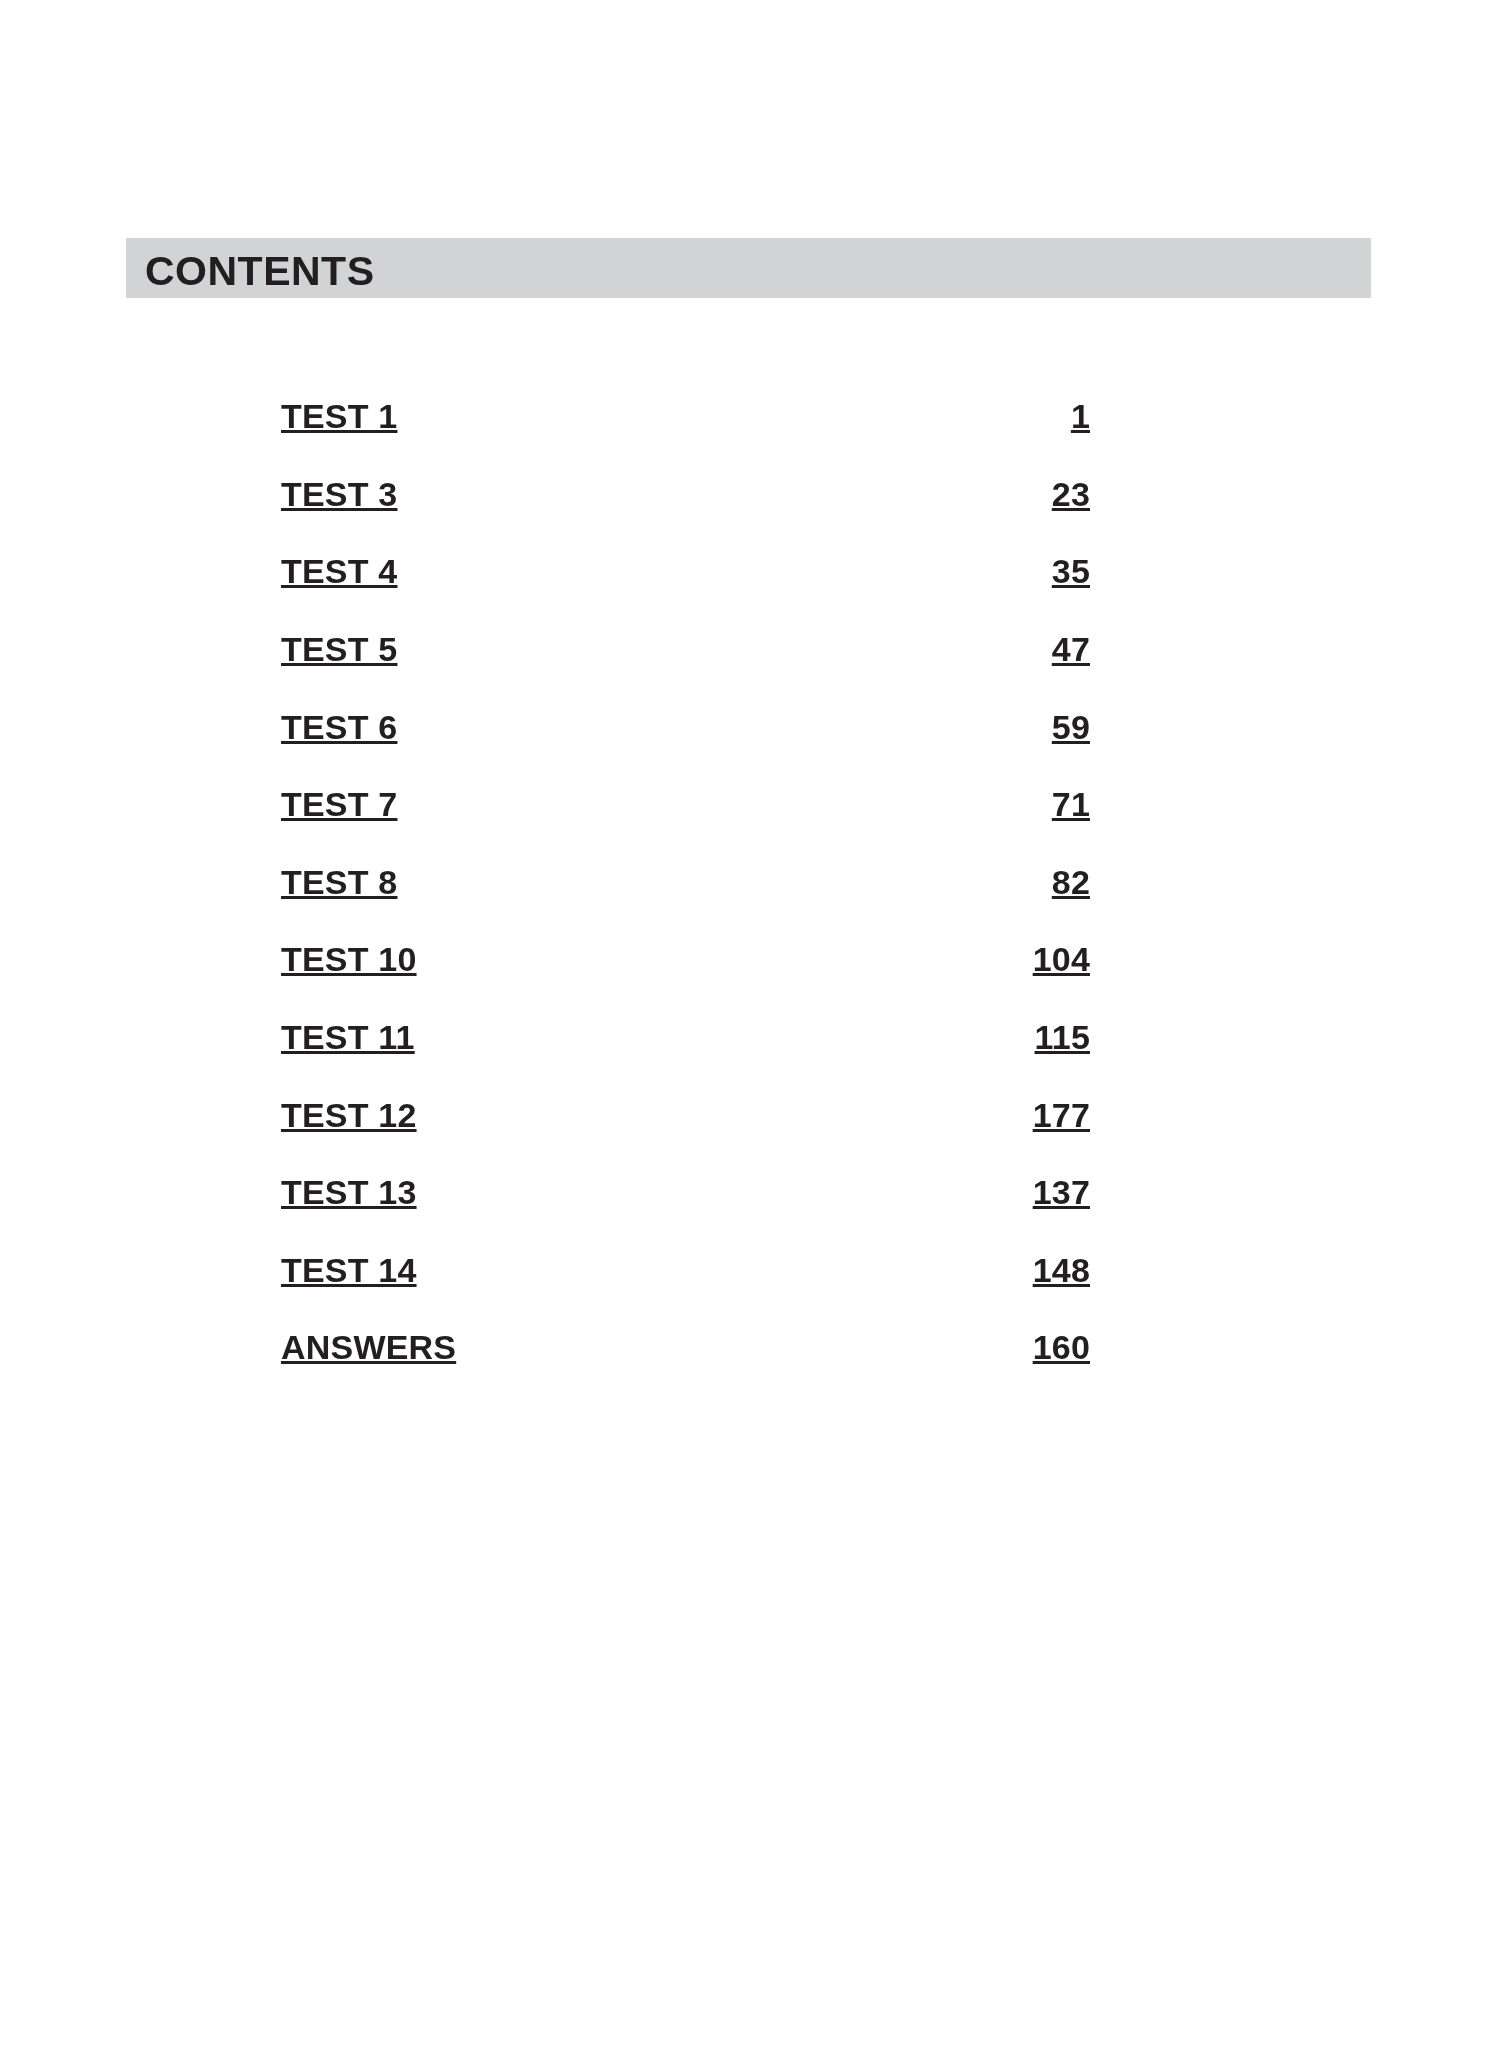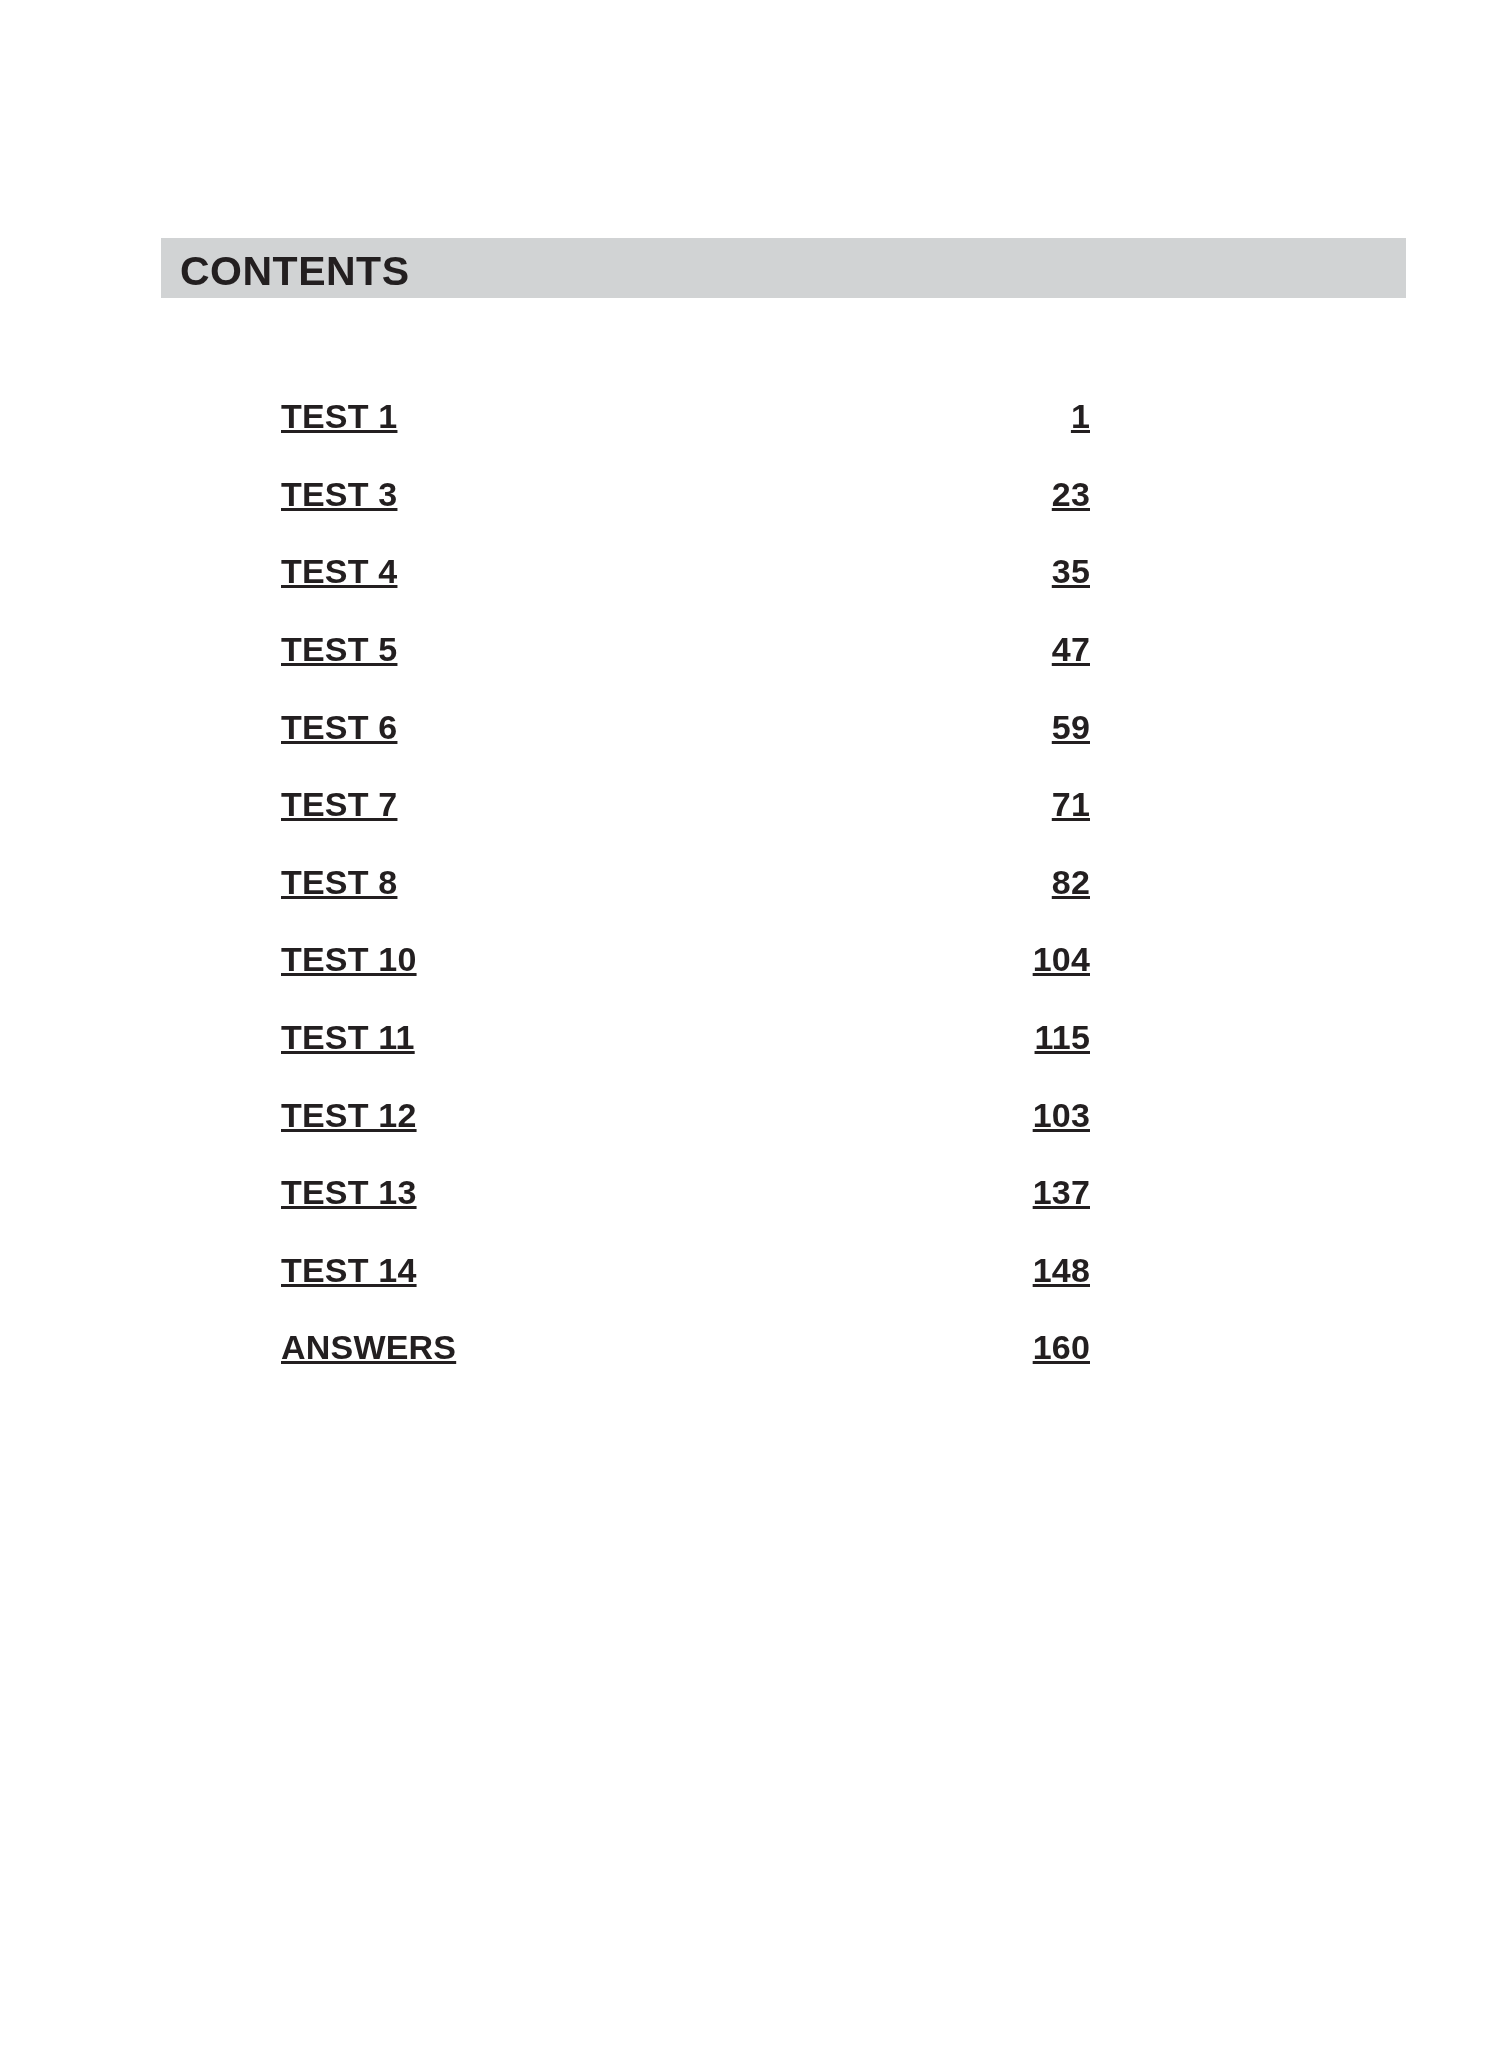--- a/index.html
+++ b/index.html
@@ -21,21 +21,20 @@
   }
   .header-bar {
     position: absolute;
     left: 126px;
     top: 238px;
     width: 1245px;
     height: 60px;
     background: var(--header-bg);
     display: flex;
     align-items: center;
-    margin-left: 35px;
   }
   .header-title {
     padding-left: 19px;
     padding-top: 6px;
     font-size: 41px;
     font-weight: bold;
     letter-spacing: 0.5px;
     color: var(--text-color);
   }
   .toc-list {
@@ -112,21 +111,21 @@
     <span class="toc-page">104</span>
   </div>
 
   <div class="toc-row">
     <span class="toc-label">TEST 11</span>
     <span class="toc-page">115</span>
   </div>
 
   <div class="toc-row">
     <span class="toc-label">TEST 12</span>
-    <span class="toc-page">103</span>
+    <span class="toc-page">177</span>
   </div>
 
   <div class="toc-row">
     <span class="toc-label">TEST 13</span>
     <span class="toc-page">137</span>
   </div>
 
   <div class="toc-row">
     <span class="toc-label">TEST 14</span>
     <span class="toc-page">148</span>

